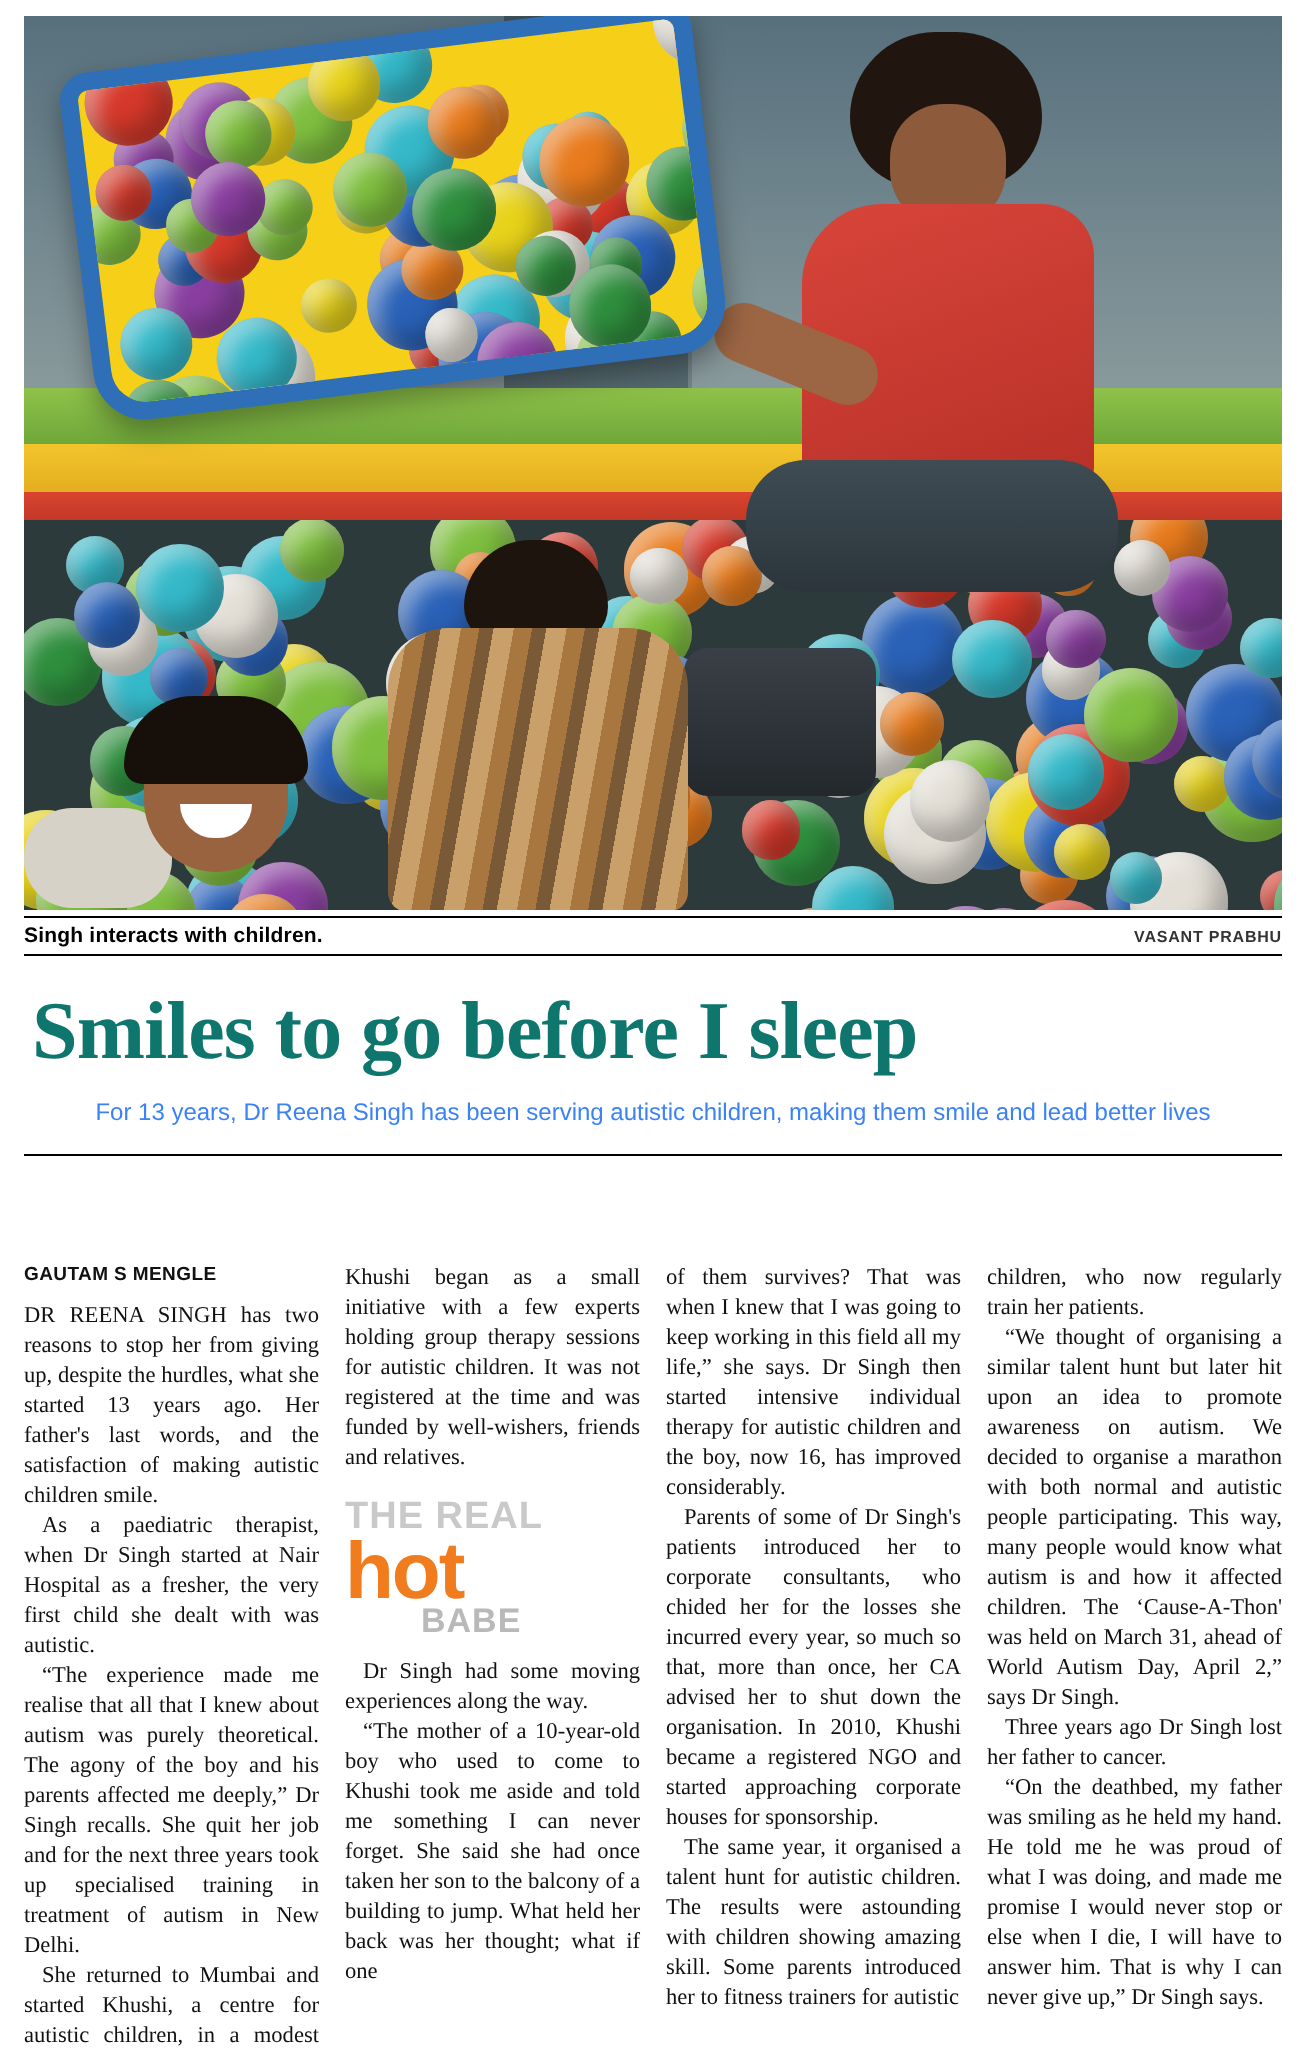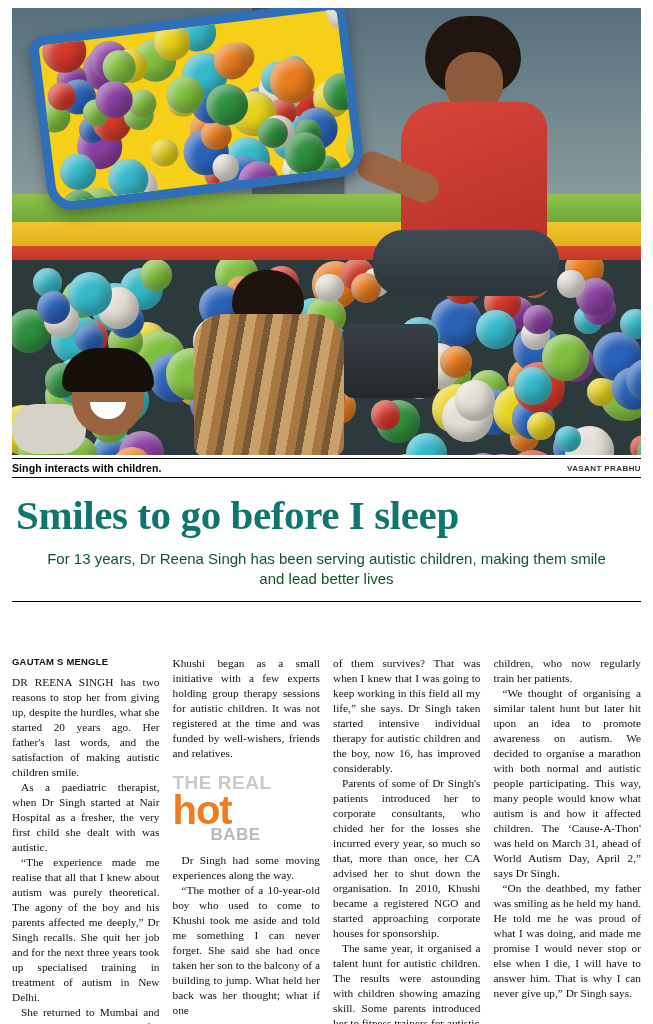--- a/index.html
+++ b/index.html
@@ -169,26 +169,26 @@
   .headline {
     font-family:"Liberation Serif", serif;
     font-size: 41px;
     line-height: 1.05;
     letter-spacing: -0.4px;
     margin: 16px 0 12px 4px;
     color:#0f766e;
   }
   .standfirst {
     font-family:"Liberation Sans", sans-serif;
-    font-size: 15px;
+    font-size: 12px;
     line-height: 1.33;
     font-weight:500;
     text-align:center;
     margin: 0 26px 12px 26px;
-    color:#14532d;
+    color:#3b82f6;
   }
   .rule-thin {
     width:629px; height:1px; background:#000; margin-bottom:6px;
   }
 
   
   .byline {
     font-family:"Liberation Sans", sans-serif;
     font-weight:700; font-size:9.5px; letter-spacing:.2px;
     margin-bottom:6px;
@@ -489,43 +489,44 @@
   <div class="caption-rule-bottom"></div>
 
   <h1 class="headline">Smiles to go before I sleep</h1>
   <div class="standfirst">For 13 years, Dr Reena Singh has been serving autistic children, making them smile and lead better lives</div>
   <div class="rule-thin"></div>
 
   <div class="cols">
 
     <div class="col">
       <div class="byline">GAUTAM S MENGLE</div>
-      <p class="first">DR REENA SINGH has two reasons to stop her from giving up, despite the hurdles, what she started 20 years ago. Her father's last words, and the satisfaction of making autistic children smile.</p>
+      <p class="first">DR REENA SINGH has two reasons to stop her from giving up, despite the hurdles, what she started 13 years ago. Her father's last words, and the satisfaction of making autistic children smile.</p>
       <p>As a paediatric therapist, when Dr Singh started at Nair Hospital as a fresher, the very first child she dealt with was autistic.</p>
       <p>“The experience made me realise that all that I knew about autism was purely theoretical. The agony of the boy and his parents affected me deeply,” Dr Singh recalls. She quit her job and for the next three years took up specialised training in treatment of autism in New Delhi.</p>
       <p>She returned to Mumbai and started Khushi, a centre for autistic children, in a modest structure in Borivali.</p>
     </div>
 
     <div class="col">
       <p class="first">Khushi began as a small initiative with a few experts holding group therapy sessions for autistic children. It was not registered at the time and was funded by well-wishers, friends and relatives.</p>
       <div class="hotbabe">
         <span class="hb-the">THE REAL</span>
         <span class="hb-hot">hot</span>
         <span class="hb-babe">BABE</span>
       </div>
       <p>Dr Singh had some moving experiences along the way.</p>
       <p>“The mother of a 10-year-old boy who used to come to Khushi took me aside and told me something I can never forget. She said she had once taken her son to the balcony of a building to jump. What held her back was her thought; what if one</p>
     </div>
 
     <div class="col">
-      <p class="first">of them survives? That was when I knew that I was going to keep working in this field all my life,” she says. Dr Singh taken started intensive individual therapy for autistic children and the boy, now 16, has improved considerably.</p>
+      <p class="first">of them survives? That was when I knew that I was going to keep working in this field all my life,” she says. Dr Singh then started intensive individual therapy for autistic children and the boy, now 16, has improved considerably.</p>
       <p>Parents of some of Dr Singh's patients introduced her to corporate consultants, who chided her for the losses she incurred every year, so much so that, more than once, her CA advised her to shut down the organisation. In 2010, Khushi became a registered NGO and started approaching corporate houses for sponsorship.</p>
       <p>The same year, it organised a talent hunt for autistic children. The results were astounding with children showing amazing skill. Some parents introduced her to fitness trainers for autistic</p>
     </div>
 
     <div class="col">
       <p class="first">children, who now regularly train her patients.</p>
       <p>“We thought of organising a similar talent hunt but later hit upon an idea to promote awareness on autism. We decided to organise a marathon with both normal and autistic people participating. This way, many people would know what autism is and how it affected children. The ‘Cause-A-Thon' was held on March 31, ahead of World Autism Day, April 2,” says Dr Singh.</p>
+      <p>Three years ago Dr Singh lost her father to cancer.</p>
       <p>“On the deathbed, my father was smiling as he held my hand. He told me he was proud of what I was doing, and made me promise I would never stop or else when I die, I will have to answer him. That is why I can never give up,” Dr Singh says.</p>
     </div>
 
   </div>
 </div>
 
 </body></html>

